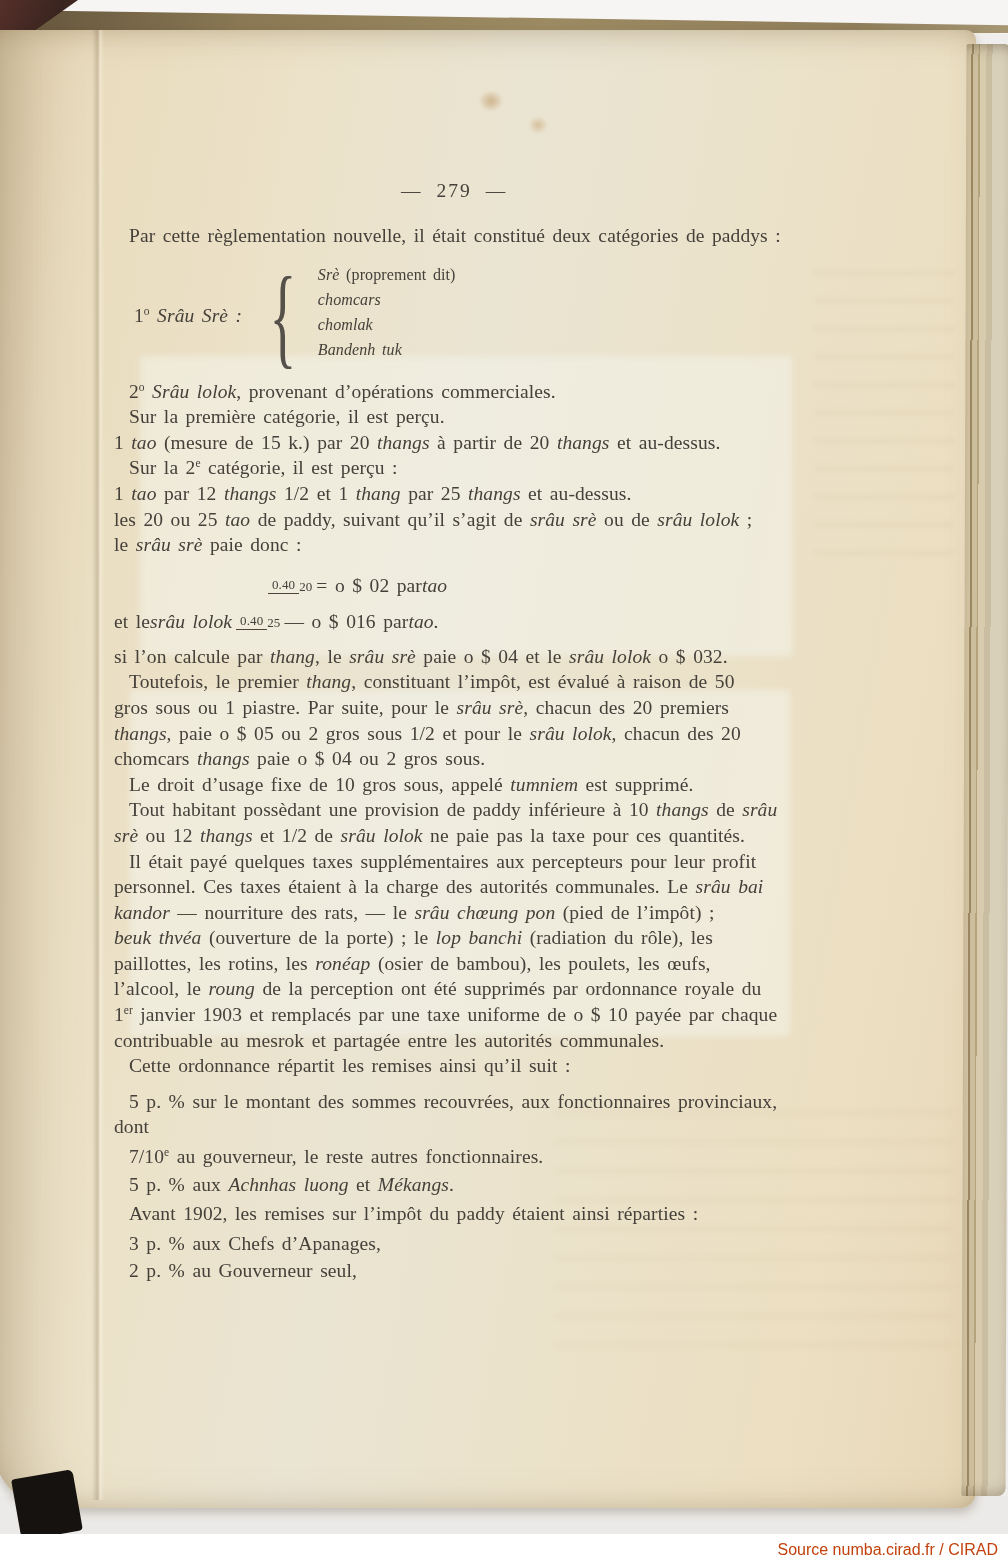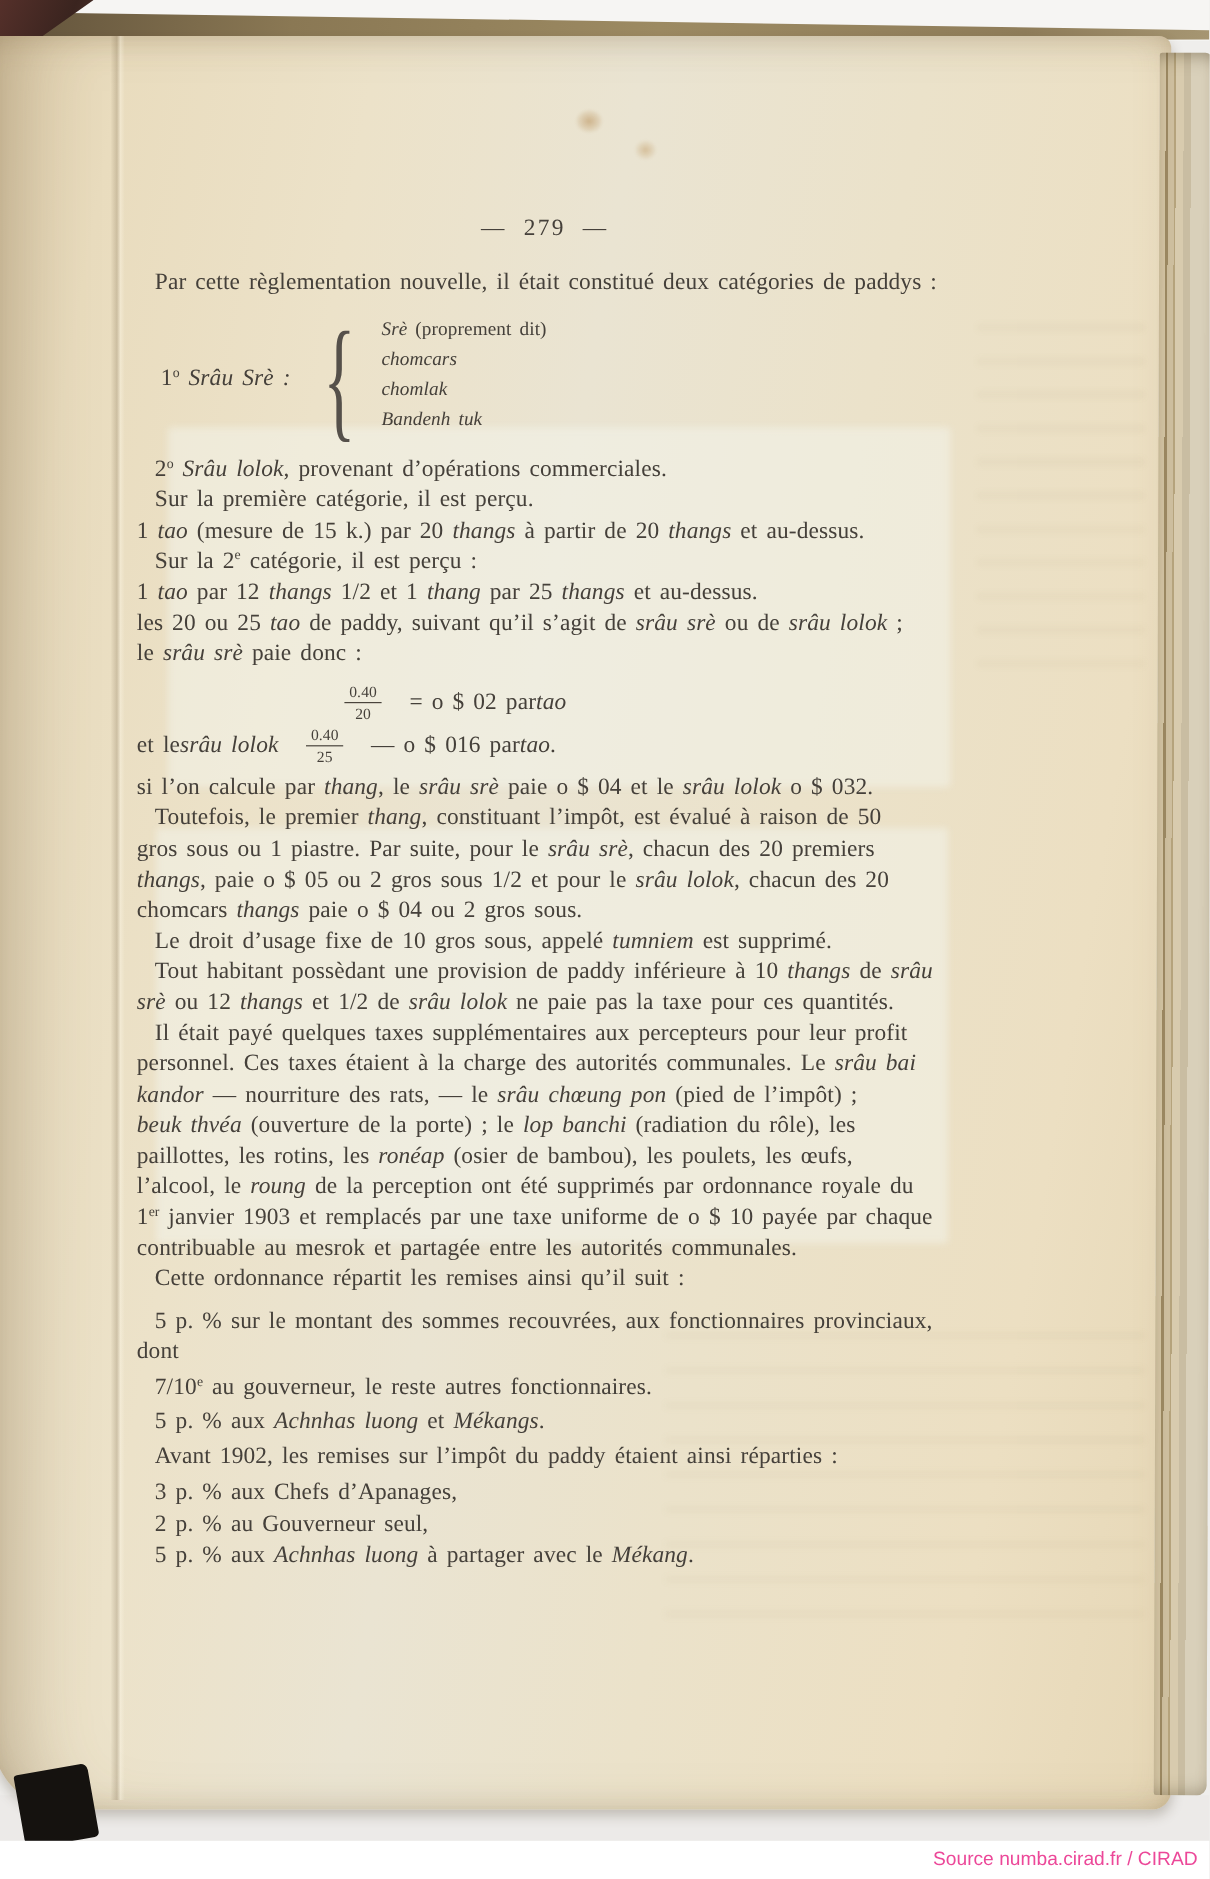--- a/index.html
+++ b/index.html
@@ -46,21 +46,21 @@
   }
   .black-cover{
     position:absolute;left:16px;top:1474px;width:62px;height:62px;
     background:#15120f;transform:rotate(-10deg);border-radius:3px 6px 4px 8px;
   }
   .bottom-gray{position:absolute;left:0;top:1496px;width:1008px;height:70px;background:#eceae8;}
   .source-bar{
     position:absolute;left:0;top:1534px;width:1008px;height:32px;background:#ffffff;
     display:flex;align-items:center;justify-content:flex-end;
     font-family:"Liberation Sans","DejaVu Sans",sans-serif;
-    font-size:16px;color:#ec4899;padding-right:10px;box-sizing:border-box;
+    font-size:16px;color:#c2410c;padding-right:10px;box-sizing:border-box;
   }
   
   .stain{position:absolute;border-radius:50%;filter:blur(1px);}
   .stain.a{left:482px;top:58px;width:30px;height:26px;
     background:radial-gradient(closest-side,rgba(172,122,58,.45),rgba(172,122,58,.16) 55%,rgba(172,122,58,0) 78%);}
   .stain.b{left:532px;top:84px;width:24px;height:22px;
     background:radial-gradient(closest-side,rgba(180,132,66,.38),rgba(180,132,66,.12) 55%,rgba(180,132,66,0) 78%);}
   .hl{position:absolute;background:rgba(244,245,237,.5);filter:blur(3px);border-radius:3px;}
   .hl.one{left:146px;top:326px;width:652px;height:300px;}
   .hl.two{left:136px;top:660px;width:660px;height:346px;}
@@ -74,21 +74,21 @@
     position:absolute;left:120px;top:150px;width:720px;
     font-size:19.5px;color:#45403a;word-spacing:2.5px;letter-spacing:.1px;
   }
   .page-header{height:27px;text-align:center;width:680px;letter-spacing:2px;margin-bottom:18px;}
   .page-header .num{padding:0 14px;}
   .line{height:25.6px;white-space:nowrap;}
   .line.ind{padding-left:15px;}
   .it{font-style:italic;}
   .sup{font-size:11.5px;vertical-align:7px;letter-spacing:0;}
   .eq{display:flex;align-items:center;height:36px;white-space:nowrap;}
-  .frac{display:inline-flex;flex-direction:column;align-items:center;line-height:1;margin:0 23px;}
+  .frac{display:inline-flex;flex-direction:row;align-items:center;line-height:1;margin:0 4px;}
   .frac .num{font-size:13px;padding:0 4px 2px;border-bottom:1.4px solid #4a443c;}
   .frac .den{font-size:13px;padding-top:2px;}
   .brace-group{display:flex;align-items:center;height:102px;margin-top:14px;padding-left:20px;}
   .brace-label{width:122px;white-space:nowrap;}
   .brace-glyph{
     font-size:112px;font-weight:300;color:#55504a;line-height:0;
     transform:scaleX(.5) scaleY(1.0);margin:0 -10px 0 0;display:inline-block;
   }
   .brace-items{padding-left:18px;}
   .brace-items .bline{height:25px;white-space:nowrap;font-size:16px;}
@@ -168,21 +168,20 @@
         <div class="line"><span>1</span><span class="sup">er</span><span> janvier 1903 et remplacés par une taxe uniforme de o $ 10 payée par chaque</span></div>
         <div class="line"><span>contribuable au mesrok et partagée entre les autorités communales.</span></div>
         <div class="line ind"><span>Cette ordonnance répartit les remises ainsi qu’il suit :</span></div>
         <div class="line ind" style="margin-top: 10px;"><span>5 p. % sur le montant des sommes recouvrées, aux fonctionnaires provinciaux,</span></div>
         <div class="line"><span>dont</span></div>
         <div class="line ind" style="margin-top: 4px;"><span>7/10</span><span class="sup">e</span><span> au gouverneur, le reste autres fonctionnaires.</span></div>
         <div class="line ind" style="margin-top: 2px;"><span>5 p. % aux </span><span class="it">Achnhas luong</span><span> et </span><span class="it">Mékangs</span><span>.</span></div>
         <div class="line ind" style="margin-top: 4px;"><span>Avant 1902, les remises sur l’impôt du paddy étaient ainsi réparties :</span></div>
         <div class="line ind" style="margin-top: 4px;"><span>3 p. % aux Chefs d’Apanages,</span></div>
         <div class="line ind" style="margin-top: 2px;"><span>2 p. % au Gouverneur seul,</span></div>
-        <div class="line ind"><span>5 p. % aux </span><span class="it">Achnhas luong</span><span> à partager avec le </span><span class="it">Mékang</span><span>.</span></div>
       </div>
   </div>
 </div>
 
 <div class="gutter-crease"></div>
 <div class="right-edges"></div>
 <div class="black-cover"></div>
 
 <div class="source-bar">
   <span>Source numba.cirad.fr / CIRAD</span>

